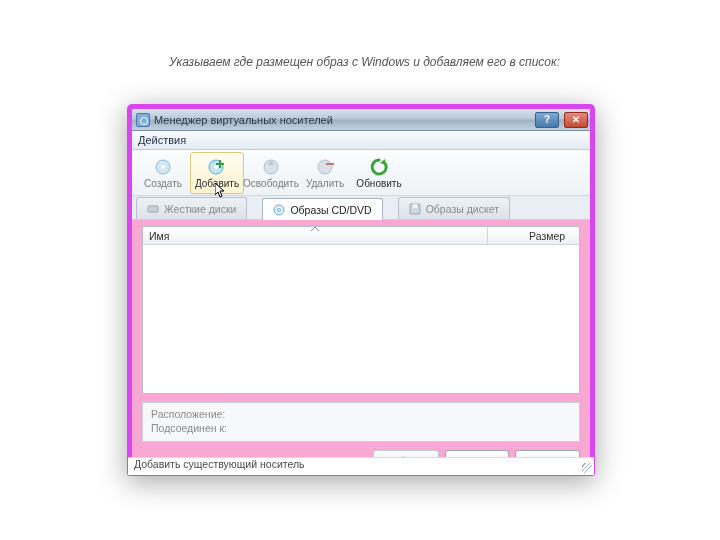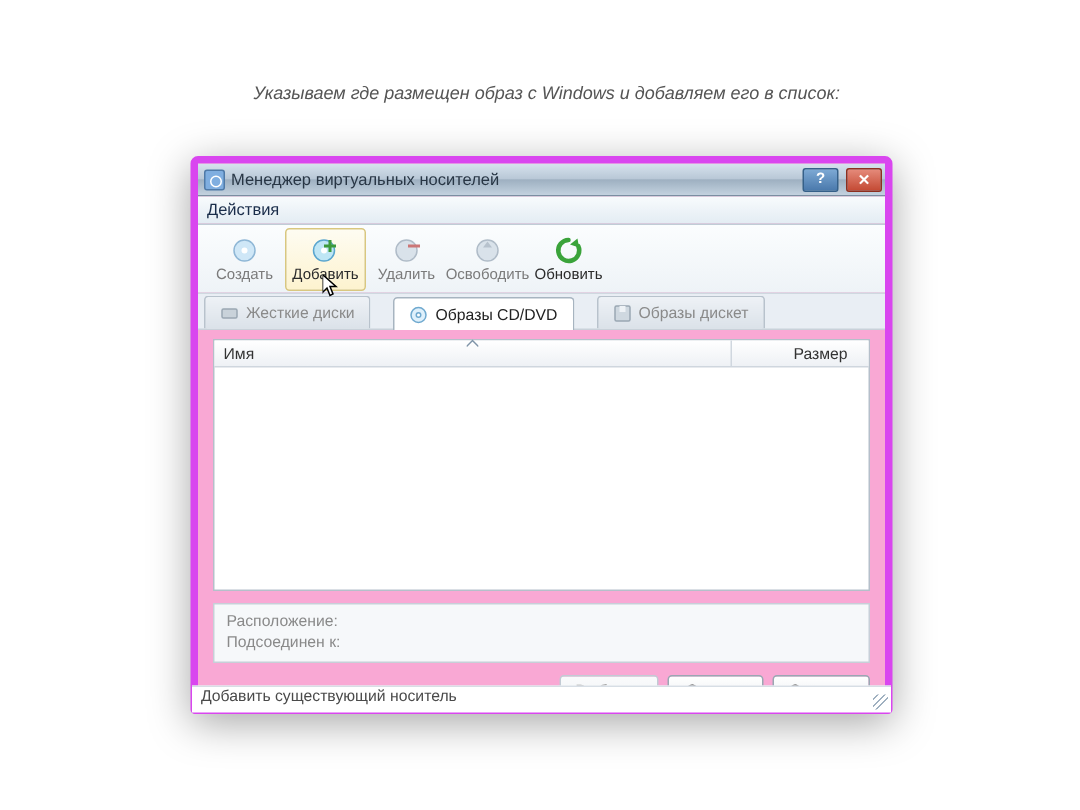--- a/index.html
+++ b/index.html
@@ -262,33 +262,33 @@
               <rect x="12" y="3" width="2" height="8" fill="#3c9a3c"></rect>
               <rect x="9" y="6" width="8" height="2" fill="#3c9a3c"></rect>
             </svg>
         </span>
         <span class="lbl">Добавить</span>
       </div>
       <div class="tb-item">
         <span class="ico">
           <svg width="20" height="20">
               <circle cx="10" cy="10" r="7" fill="#d9e2ea" stroke="#b0bcc8"></circle>
+              <path d="M10 4 L13 8 L7 8 Z" fill="#b7c2cd"></path>
+            </svg>
+        </span>
+        <span class="lbl">Освободить</span>
+      </div>
+      <div class="tb-item">
+        <span class="ico">
+          <svg width="20" height="20">
+              <circle cx="10" cy="10" r="7" fill="#d9e2ea" stroke="#b0bcc8"></circle>
               <rect x="11" y="6" width="8" height="2" fill="#c77"></rect>
             </svg>
         </span>
         <span class="lbl">Удалить</span>
-      </div>
-      <div class="tb-item">
-        <span class="ico">
-          <svg width="20" height="20">
-              <circle cx="10" cy="10" r="7" fill="#d9e2ea" stroke="#b0bcc8"></circle>
-              <path d="M10 4 L13 8 L7 8 Z" fill="#b7c2cd"></path>
-            </svg>
-        </span>
-        <span class="lbl">Освободить</span>
       </div>
       <div class="tb-item enabled">
         <span class="ico">
           <svg width="20" height="20">
               <path d="M10 3 a7 7 0 1 0 6.5 4" fill="none" stroke="#3aa33a" stroke-width="3" stroke-linecap="round"></path>
               <path d="M16 2 L17 8 L11 6 Z" fill="#3aa33a"></path>
             </svg>
         </span>
         <span class="lbl">Обновить</span>
       </div>

